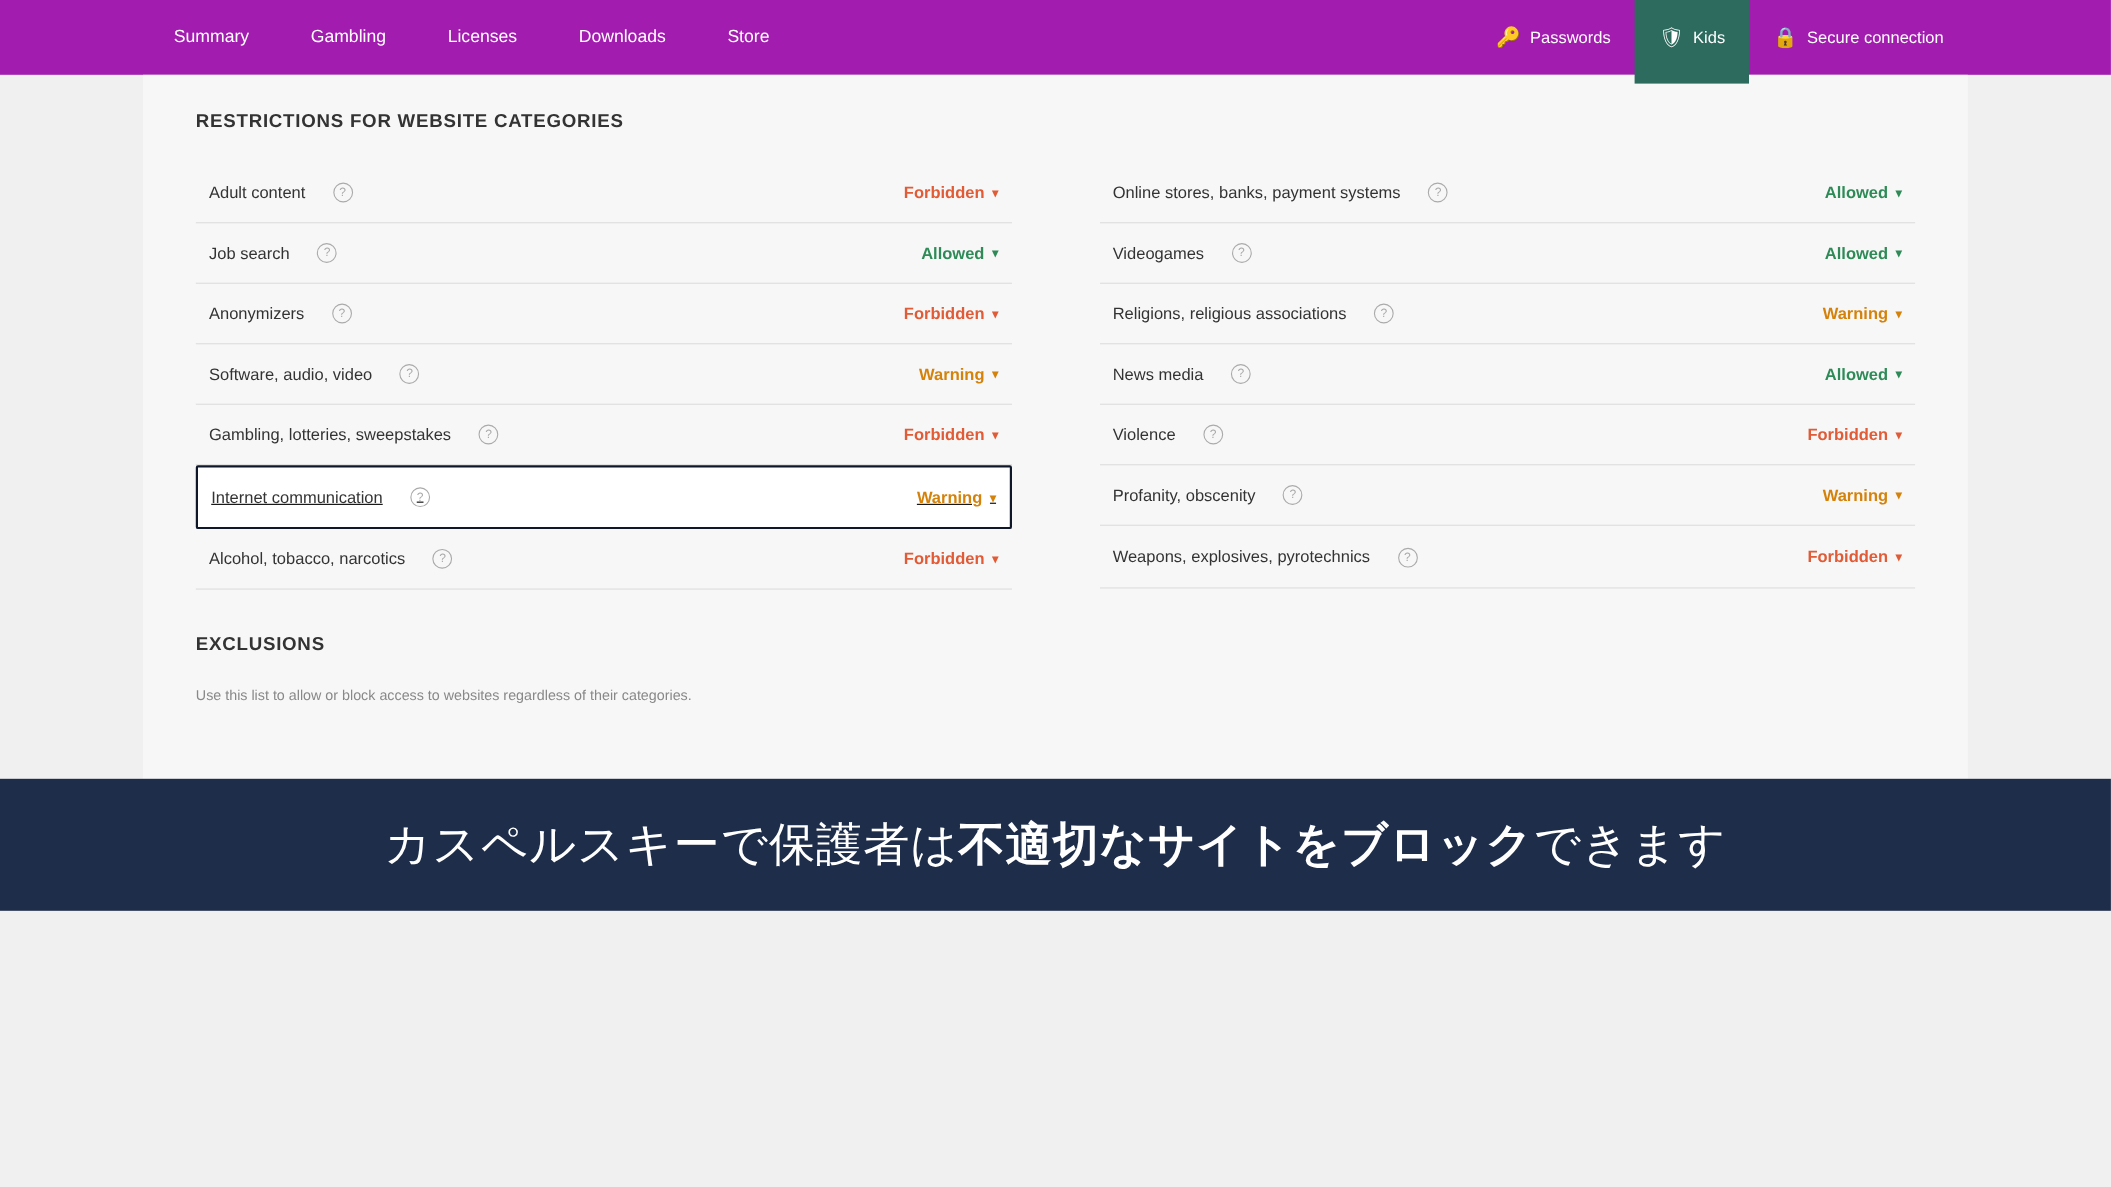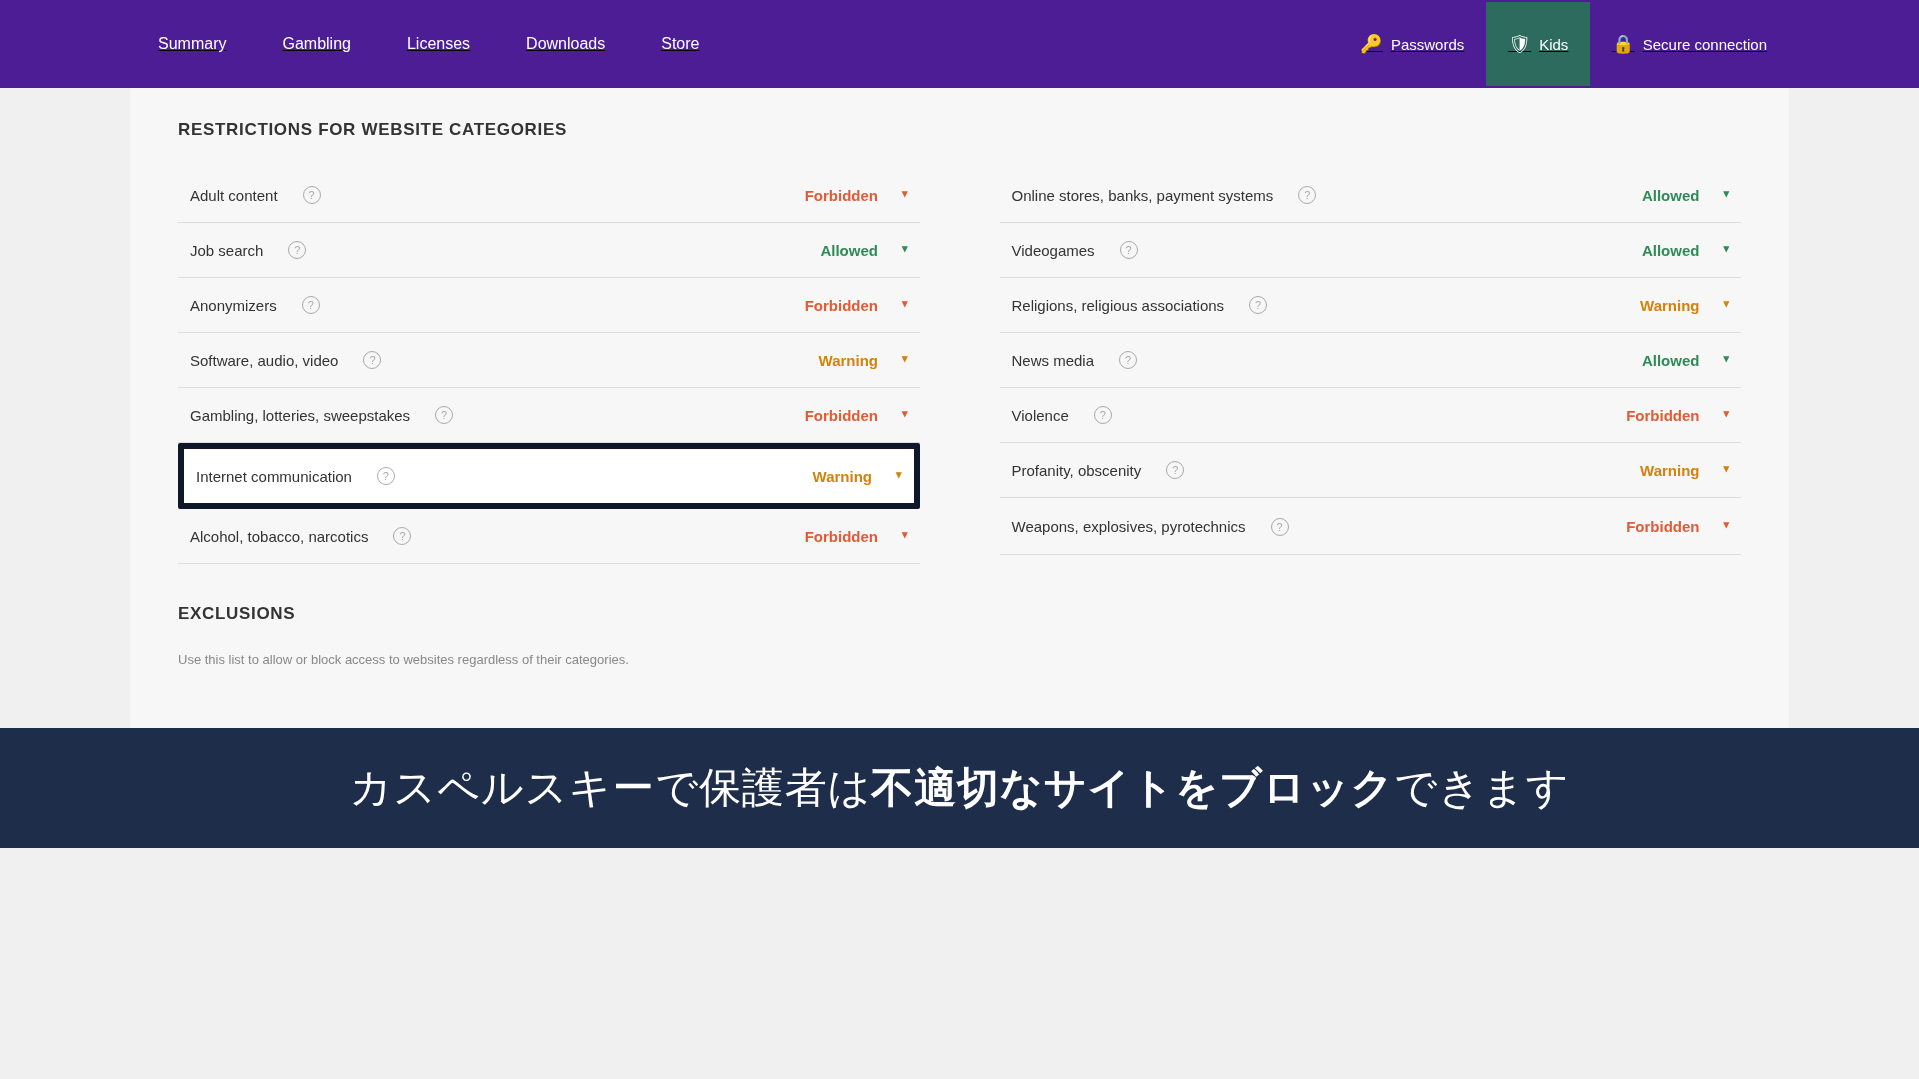--- a/index.html
+++ b/index.html
@@ -5,27 +5,26 @@
     * { box-sizing: border-box; margin: 0; padding: 0; }
     body {
       font-family: Arial, sans-serif;
       background: #f0f0f0;
       min-height: 1079px;
       width: 1919px;
     }
 
     
     .navbar {
-      background: #4c1d95;
-      display: flex;
-      align-items: center;
-      height: 88px;
+      background: #a21caf;
+      display: flex;
+      align-items: center;
+      height: 68px;
       padding: 0 130px;
       gap: 0;
-      text-decoration: underline;
     }
     .nav-item {
       color: #fff;
       font-size: 16px;
       padding: 0 28px;
       height: 84px;
       display: flex;
       align-items: center;
       cursor: pointer;
       white-space: nowrap;
@@ -73,22 +72,23 @@
     .category-item {
       display: flex;
       align-items: center;
       justify-content: space-between;
       padding: 18px 12px;
       border-bottom: 1px solid #ddd;
       background: transparent;
     }
     .category-item.highlighted {
       background: #fff;
-      border: 6px solid #0f172a;
+      border: 2px solid #0f172a;
       border-radius: 2px;
+      text-decoration: underline;
     }
 
     .category-label {
       display: flex;
       align-items: center;
       gap: 25px;
       font-size: 15px;
       color: #333;
     }
 
@@ -101,21 +101,22 @@
       border: 1.5px solid #aaa;
       border-radius: 50%;
       font-size: 11px;
       color: #aaa;
       cursor: pointer;
       flex-shrink: 0;
     }
 
     .status-badge {
       display: flex;
-      gap: 22px;
+      align-items: center;
+      gap: 5px;
       font-size: 15px;
       font-weight: bold;
       cursor: pointer;
       white-space: nowrap;
       margin-left: 28px;
     }
     .status-badge.forbidden { color: #e05b36; }
     .status-badge.allowed { color: #2e8b57; }
     .status-badge.warning { color: #d4820a; }
 

